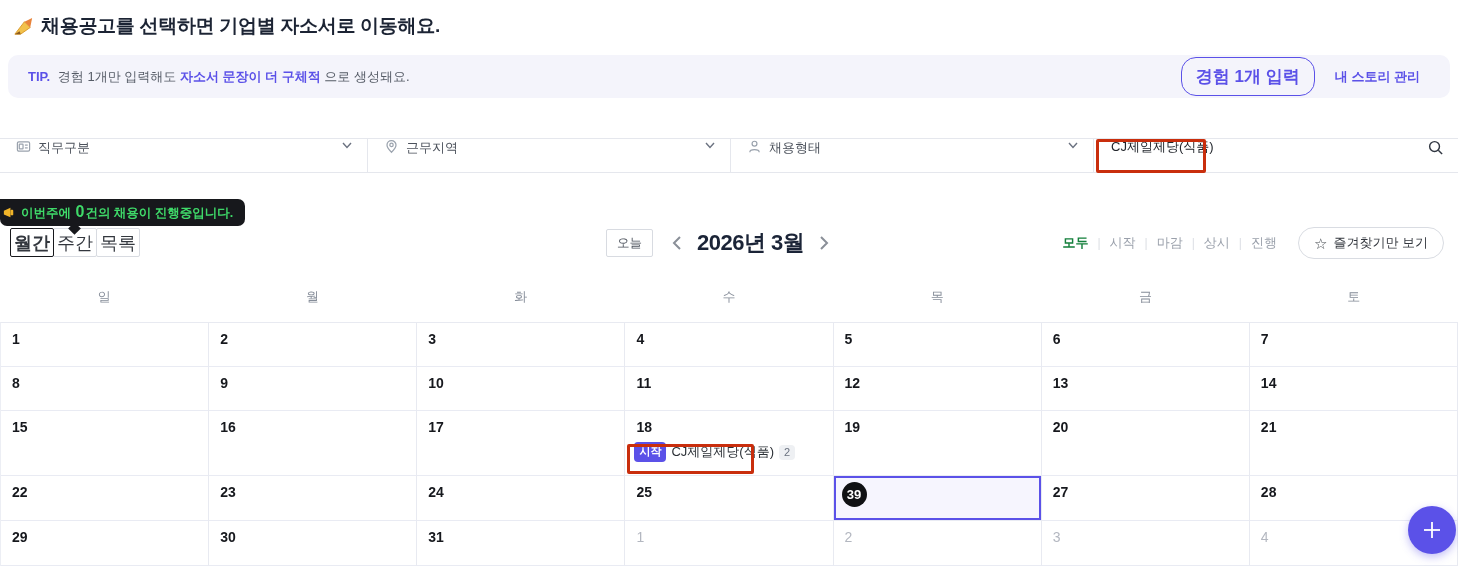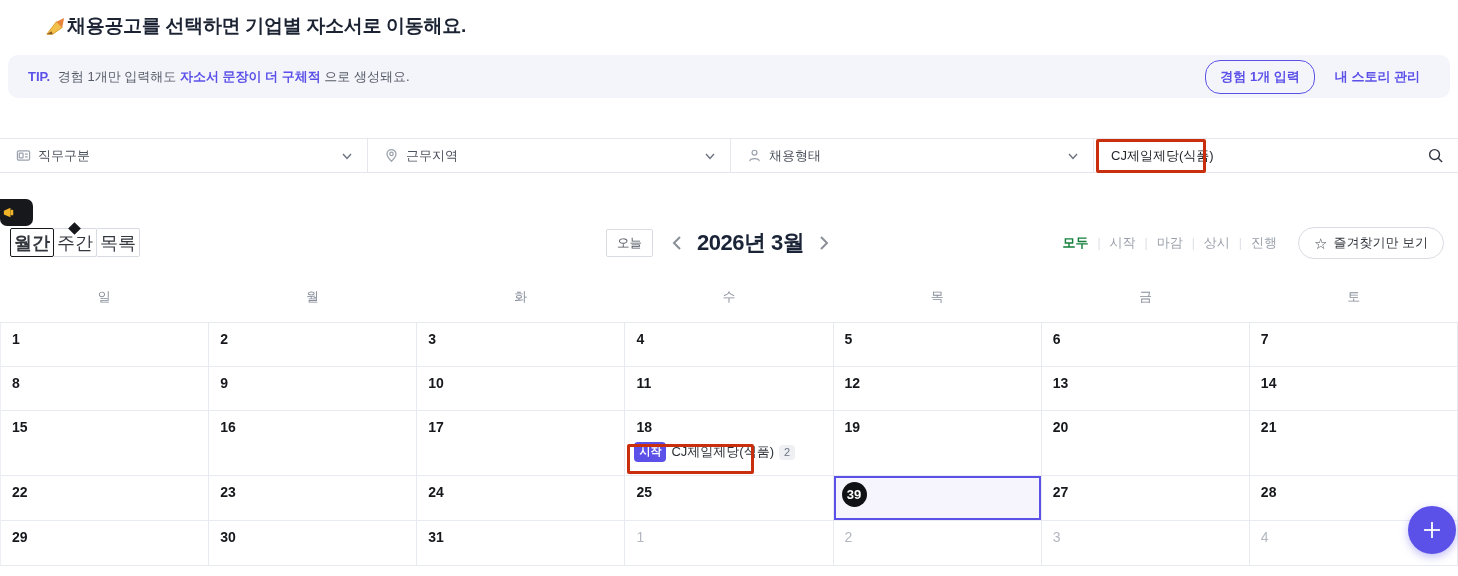--- a/index.html
+++ b/index.html
@@ -1,42 +1,42 @@
 <!DOCTYPE html>
 <html><head>
 <meta charset="utf-8">
 <style>
   * { box-sizing: border-box; margin: 0; padding: 0; }
   html,body { width:1458px; height:576px; background:#fff; font-family:"Liberation Sans",sans-serif; overflow:hidden; }
   .page { position:relative; width:1458px; height:576px; background:#fff; }
 
   
-  .hdr { position:absolute; top:13px; left:44px; display:flex; align-items:center; gap:0; }
+  .hdr { position:absolute; top:13px; left:12px; display:flex; align-items:center; gap:6px; }
   .hdr-icon { width:23px; height:23px; display:inline-block; }
   .hdr-title { font-size:19px; font-weight:700; color:#1c2434; letter-spacing:-0.3px; }
   .hdr-right { position:absolute; top:19px; right:14px; font-size:12.5px; }
   .hdr-q { color:#6b7280; }
   .hdr-link { color:#5b51e8; font-weight:700; cursor:pointer; margin-left:4px; }
 
   
   .tip { position:absolute; top:55px; left:8px; right:8px; height:43px; background:#f4f4fb; border-radius:10px;
          display:flex; align-items:center; padding:0 16px 0 20px; }
   .tip-text { font-size:13px; color:#555b66; }
   .tip-label { color:#5b51e8; font-weight:700; margin-right:4px; }
   .tip-hl { color:#5b51e8; font-weight:600; }
   .tip-spacer { flex:1; }
   .tip-btn { border:1px solid #5b51e8; color:#5b51e8; background:transparent; border-radius:15px;
-             font-size:13px; font-weight:700; padding:7px 14px; cursor:pointer; font-family:inherit; }
+             font-size:17px; font-weight:700; padding:7px 14px; cursor:pointer; font-family:inherit; }
   .tip-link { color:#5b51e8; font-size:13px; font-weight:700; margin:0 14px 0 20px; cursor:pointer; }
 
   
   .fbar { position:absolute; top:138px; left:0; width:1458px; height:35px;
           border-top:1px solid #e5e7ed; border-bottom:1px solid #e5e7ed;
           display:grid; grid-template-columns:368px 363px 363px 1fr; }
-  .fcell { display:flex; align-items:center; padding:0 14px 0 16px; border-right:1px solid #e5e7ed; }
+  .fcell { display:flex; align-items:flex-start; padding:0 14px 0 16px; border-right:1px solid #e5e7ed; }
   .fcell:last-child { border-right:none; }
   .ficon { width:15px; height:15px; margin-right:7px; flex:none; }
   .flabel { font-size:13px; color:#4b515b; flex:1; }
   .fchev { width:12px; height:12px; flex:none; }
   .search-input { border:none; outline:none; background:transparent; font-size:13px; color:#22262c;
                   font-family:inherit; flex:1; padding-left:1px; font-weight:500;}
   .search-icon { width:17px; height:17px; flex:none; cursor:pointer; }
 
   
   .tt { position:absolute; top:199px; left:0; background:#17181c; border-radius:0 7px 7px 7px; height:27px;
@@ -160,20 +160,21 @@
           <line x1="12" y1="12" x2="16" y2="16"></line>
       </svg>
     </div>
   </div>
 
   <div class="tt">
     <svg class="tt-ico" viewBox="0 0 16 16">
       <path d="M2 6 L9 3 L9 13 L2 10 Z" fill="#f0b429"></path>
         <rect x="9" y="5" width="3" height="6" rx="1" fill="#f0b429"></rect>
     </svg>
+    <span class="tt-text"><span>이번주에 </span><span class="tt-count">0</span><span>건의 채용이 진행중입니다.</span></span>
   </div>
   <div class="tt-tail"></div>
 
   <div class="toolbar">
     <div class="views">
       <button class="vbtn sel">월간</button>
       <button class="vbtn">주간</button>
       <button class="vbtn">목록</button>
     </div>
     <div class="cnav">

